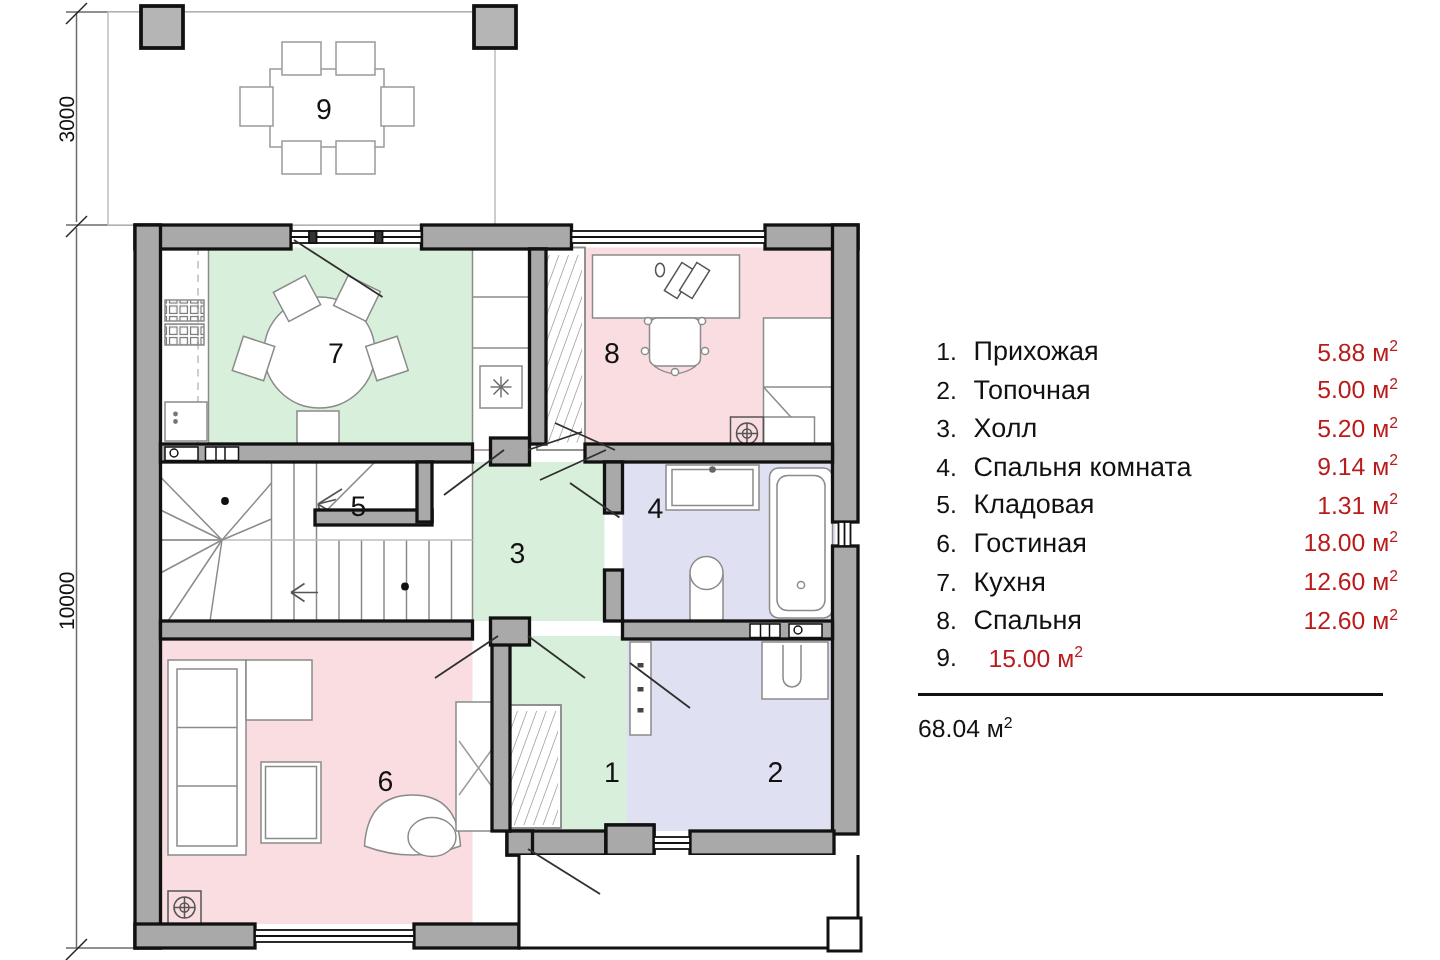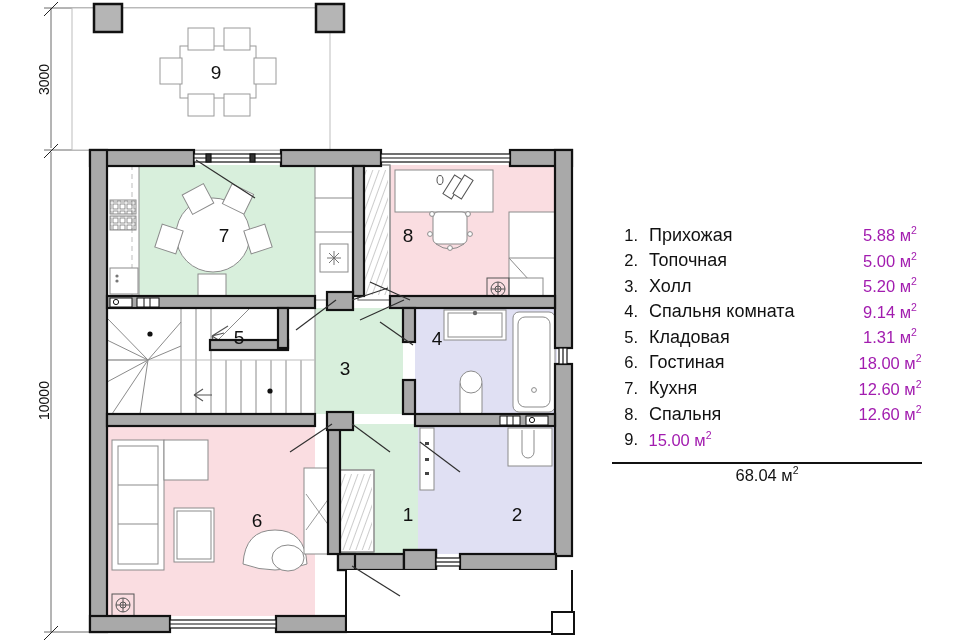--- a/index.html
+++ b/index.html
@@ -5,24 +5,24 @@
   html,body{margin:0;padding:0;background:#ffffff;}
   body{width:960px;height:640px;overflow:hidden;
        font-family:"Liberation Sans","DejaVu Sans",sans-serif;}
   #root{position:relative;width:960px;height:640px;background:#fff;}
   svg.plan{position:absolute;left:0;top:0;width:960px;height:640px;}
 
   .legend{position:absolute;left:612px;top:224px;width:320px;}
   .legend-row{display:flex;align-items:baseline;height:25.6px;}
   .lg-num{width:26px;text-align:right;font-size:16.5px;color:#111;}
   .lg-name{flex:1;padding-left:11px;font-size:18px;color:#111;white-space:nowrap;}
-  .lg-area{width:84px;text-align:center;font-size:16.5px;color:#a21caf;white-space:nowrap;}
+  .lg-area{width:84px;text-align:right;font-size:16.5px;color:#b91c1c;white-space:nowrap;}
   .sup{font-size:10.5px;vertical-align:super;}
   .legend-rule{margin-top:8px;border-top:2px solid #111;width:310px;}
-  .legend-total{display:flex;justify-content:center;width:310px;}
+  .legend-total{display:flex;justify-content:flex-start;margin-top:12px;width:310px;}
   .total-val{font-size:16.5px;color:#111;}
   .dim-label{position:absolute;font-size:14px;color:#111;
              transform:rotate(-90deg);transform-origin:left top;white-space:nowrap;}
 </style>
 </head>
 <body>
 
 <div id="root">
 
   <svg class="plan" viewBox="0 0 960 640">

